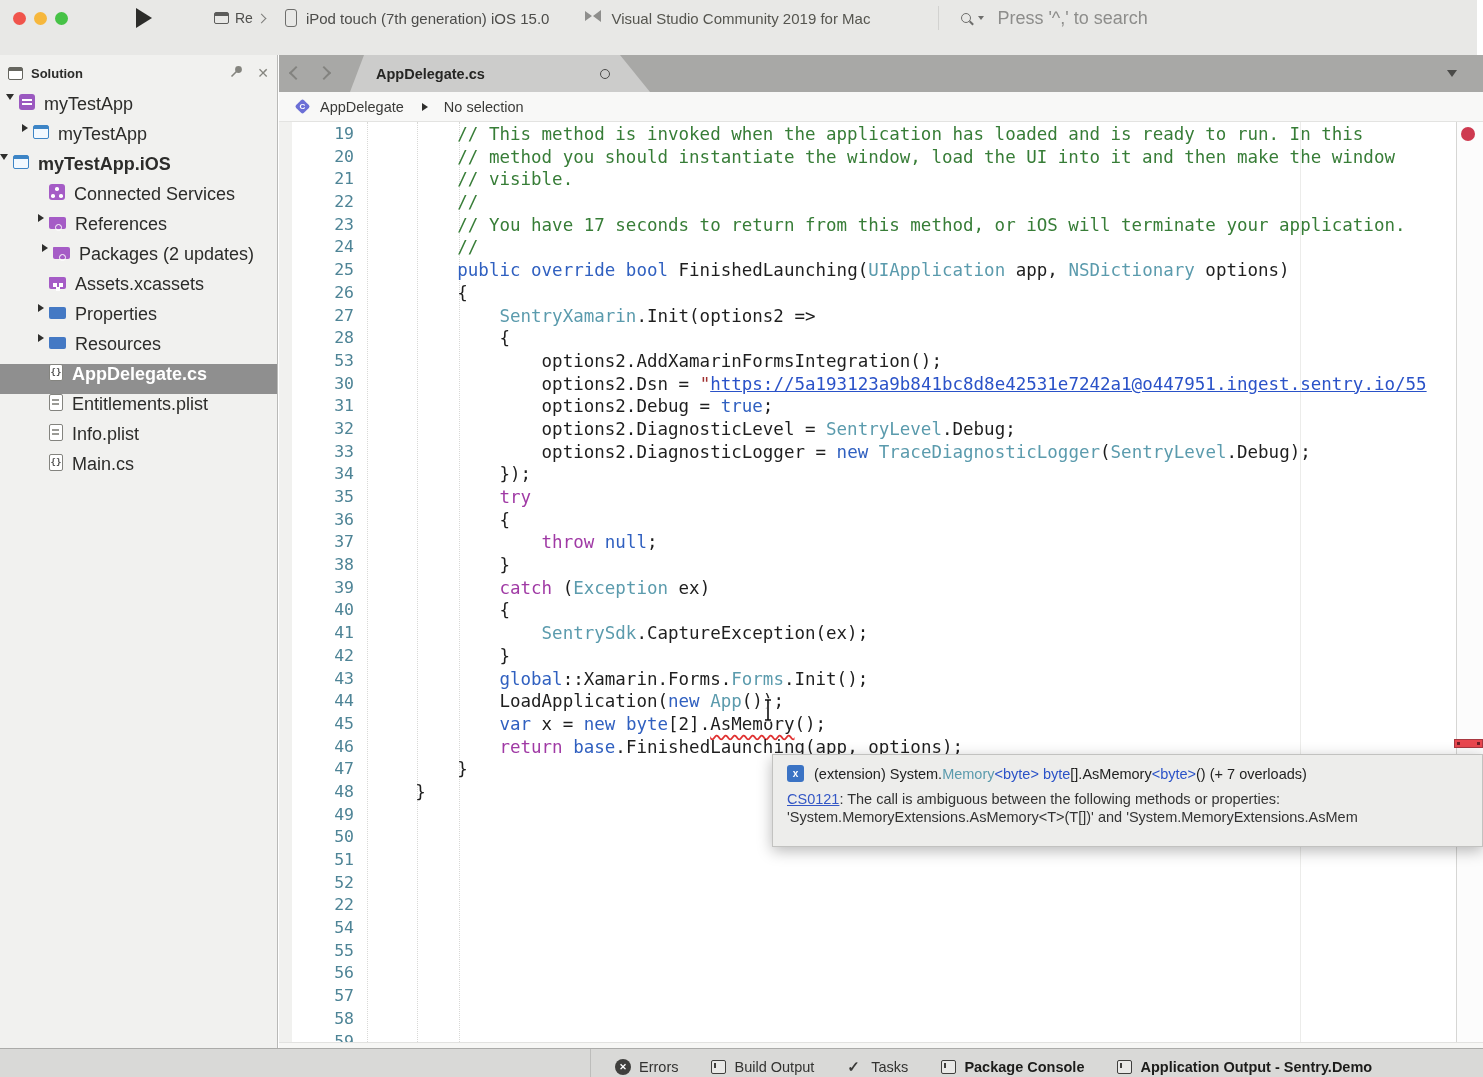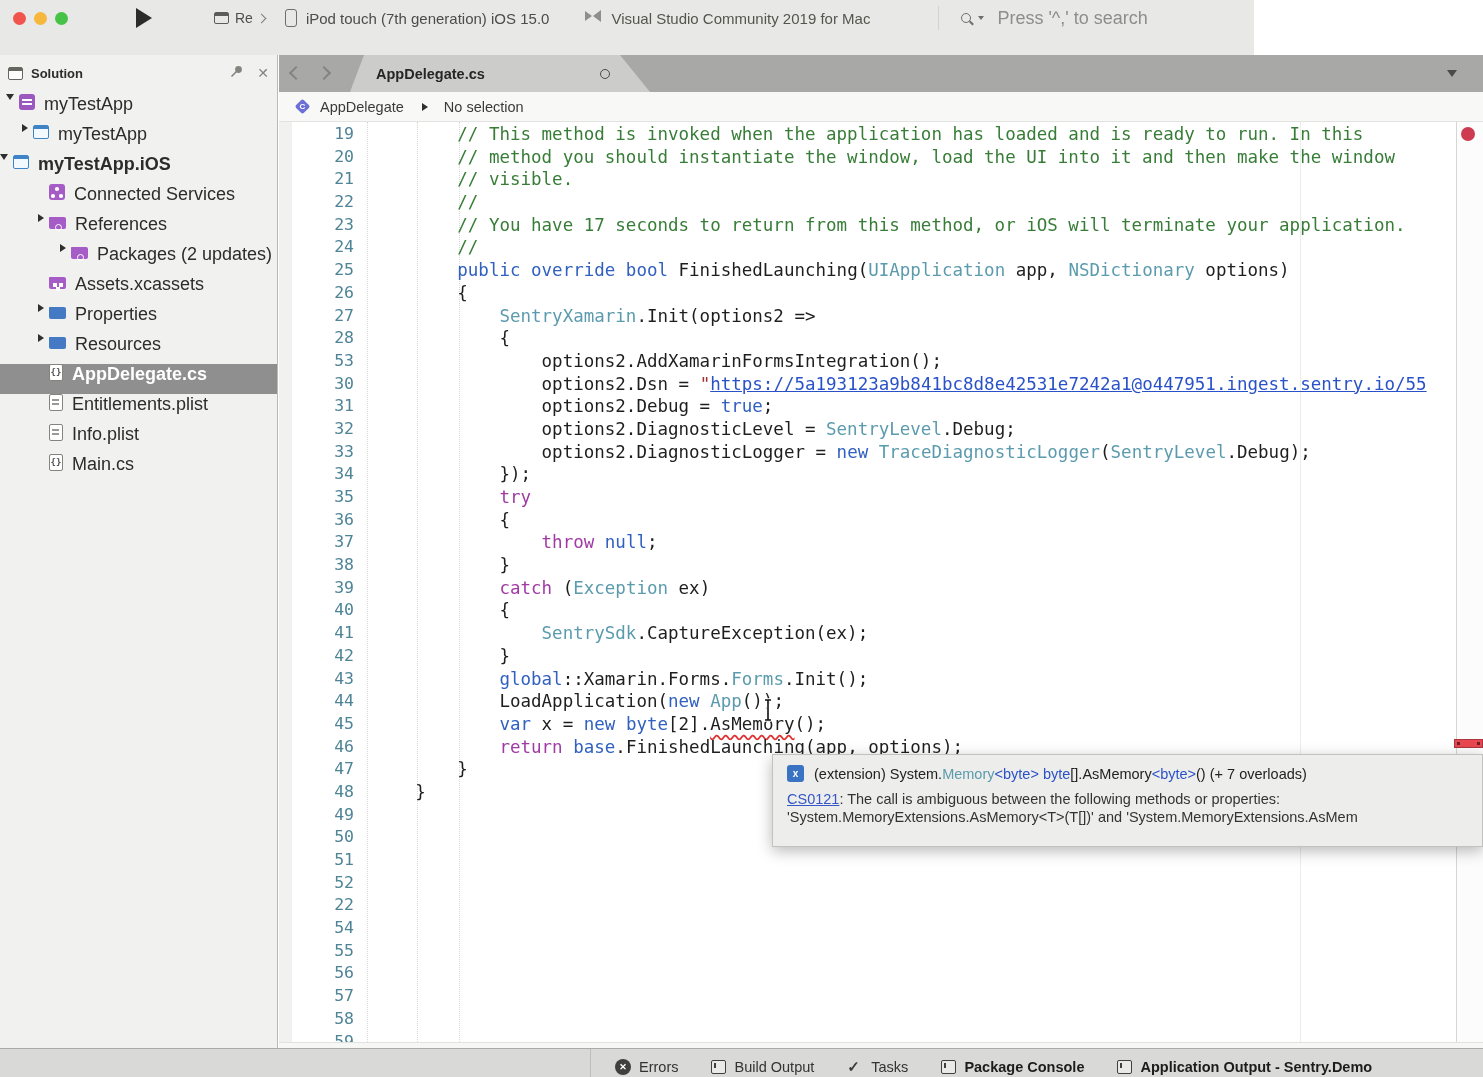--- a/index.html
+++ b/index.html
@@ -1,20 +1,20 @@
 <!DOCTYPE html>
 <html><head>
 <meta charset="utf-8">
 <style>
   * { margin:0; padding:0; box-sizing:border-box; }
   html,body { width:1483px; height:1077px; overflow:hidden; }
   body { font-family:"Liberation Sans", sans-serif; background:#fff; position:relative; }
 
   
-  .chrome { position:absolute; left:0; top:0; width:1254px; height:55px; background:#e8e8e6; }
+  .chrome { position:absolute; left:0; top:0; width:1477px; height:55px; background:#e8e8e6; }
   .titlebar { position:absolute; left:0; top:0; width:1483px; height:36px; display:flex; align-items:center; }
   .tl { width:13px; height:13px; border-radius:50%; margin-right:8px; }
   .tl-red{ background:#f0544c; margin-left:13px;} .tl-yel{ background:#f6b73c;} .tl-grn{ background:#46c246;}
   .play { width:0; height:0; border-left:16px solid #2c2c2a; border-top:10px solid transparent; border-bottom:10px solid transparent; margin-left:60px; }
   .win-ic { width:15px; height:12px; border:1.5px solid #5c5c5a; border-radius:2px; margin-left:62px; }
   .win-ic::before { content:""; display:block; height:3px; background:#5c5c5a; }
   .cfg-label { font-size:14px; color:#4f4f4d; margin-left:6px; }
   .chev-r { width:7px; height:7px; border-right:1.8px solid #7c7c7a; border-top:1.8px solid #7c7c7a; transform:rotate(45deg); margin-left:5px; }
   .phone-ic { width:12px; height:18px; border:1.6px solid #6e6e6c; border-radius:3px; margin-left:20px; }
   .device { font-size:15px; color:#4c4c4a; margin-left:9px; }
@@ -193,21 +193,21 @@
       <div class="row" style="padding-left: 38px;">
     <span class="arr arr-n"></span>
     <span class="ti ti-services"></span>
     <span class="tlabel">Connected Services</span>
   </div>
       <div class="row" style="padding-left: 38px;">
     <span class="arr arr-r"></span>
     <span class="ti ti-folder-purple"></span>
     <span class="tlabel">References</span>
   </div>
-      <div class="row" style="padding-left: 60px;">
+      <div class="row" style="padding-left: 42px;">
     <span class="arr arr-r"></span>
     <span class="ti ti-folder-purple"></span>
     <span class="tlabel">Packages (2 updates)</span>
   </div>
       <div class="row" style="padding-left: 38px;">
     <span class="arr arr-n"></span>
     <span class="ti ti-assets"></span>
     <span class="tlabel">Assets.xcassets</span>
   </div>
       <div class="row" style="padding-left: 38px;">

